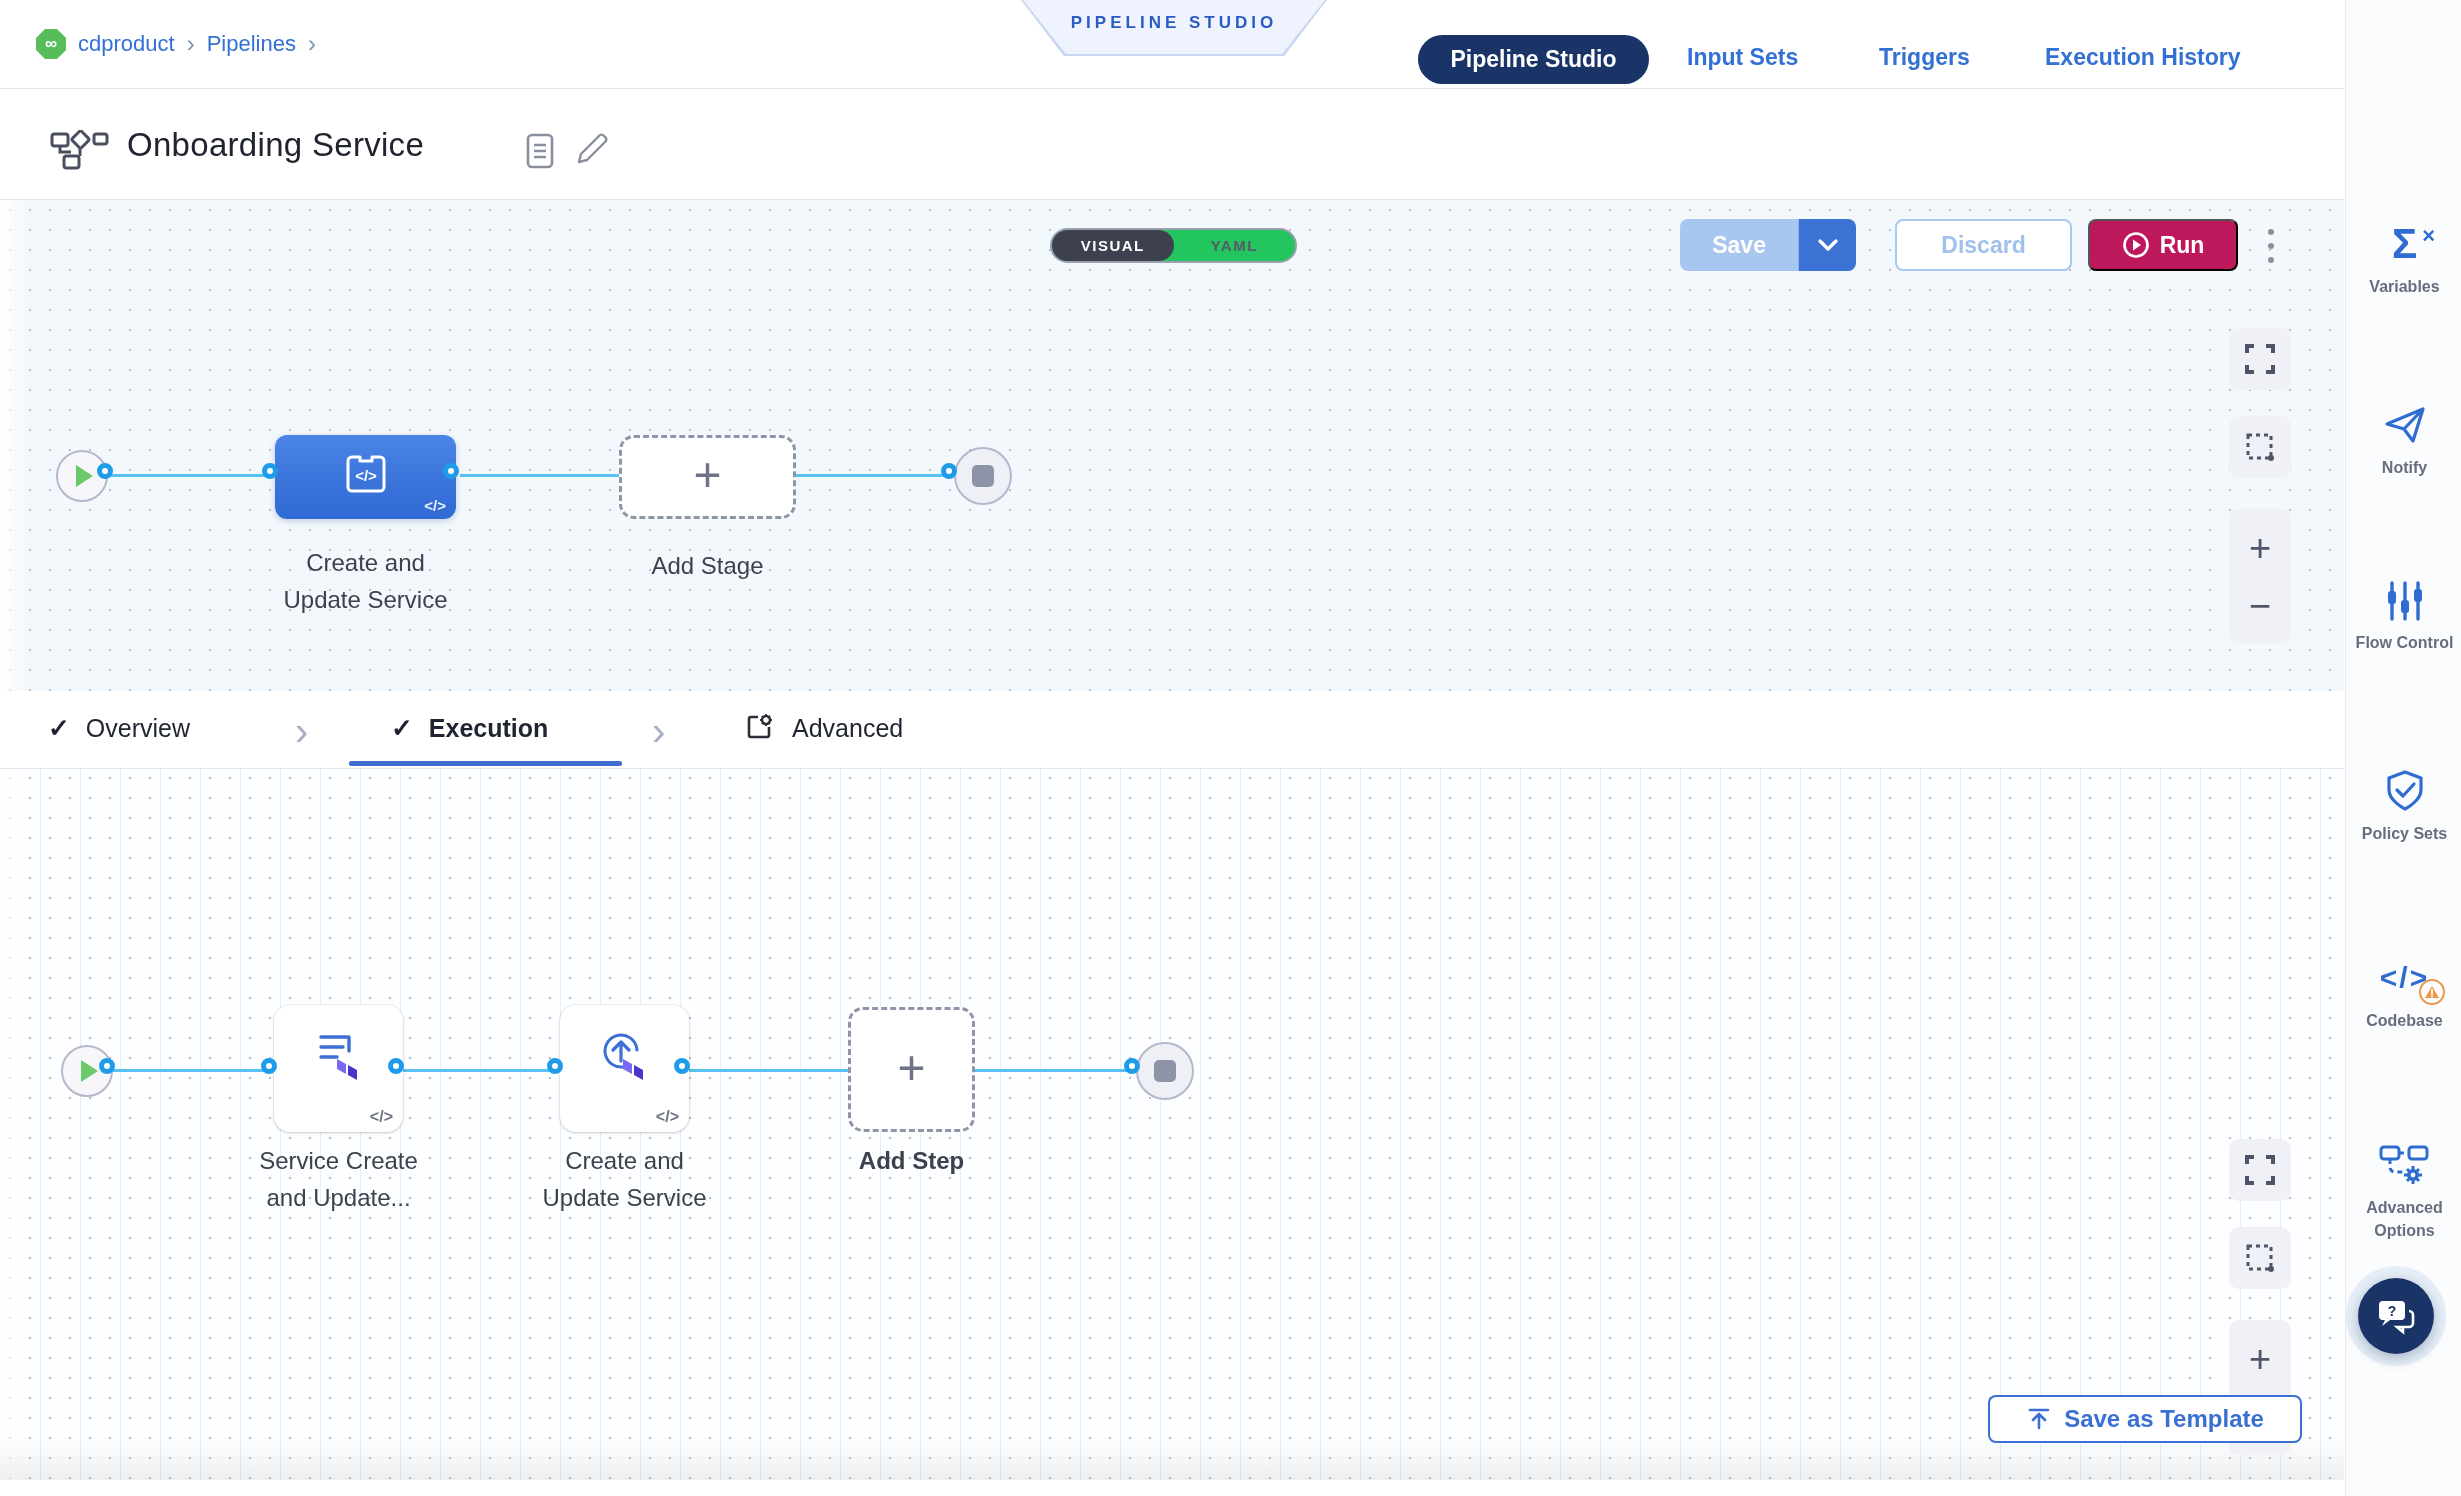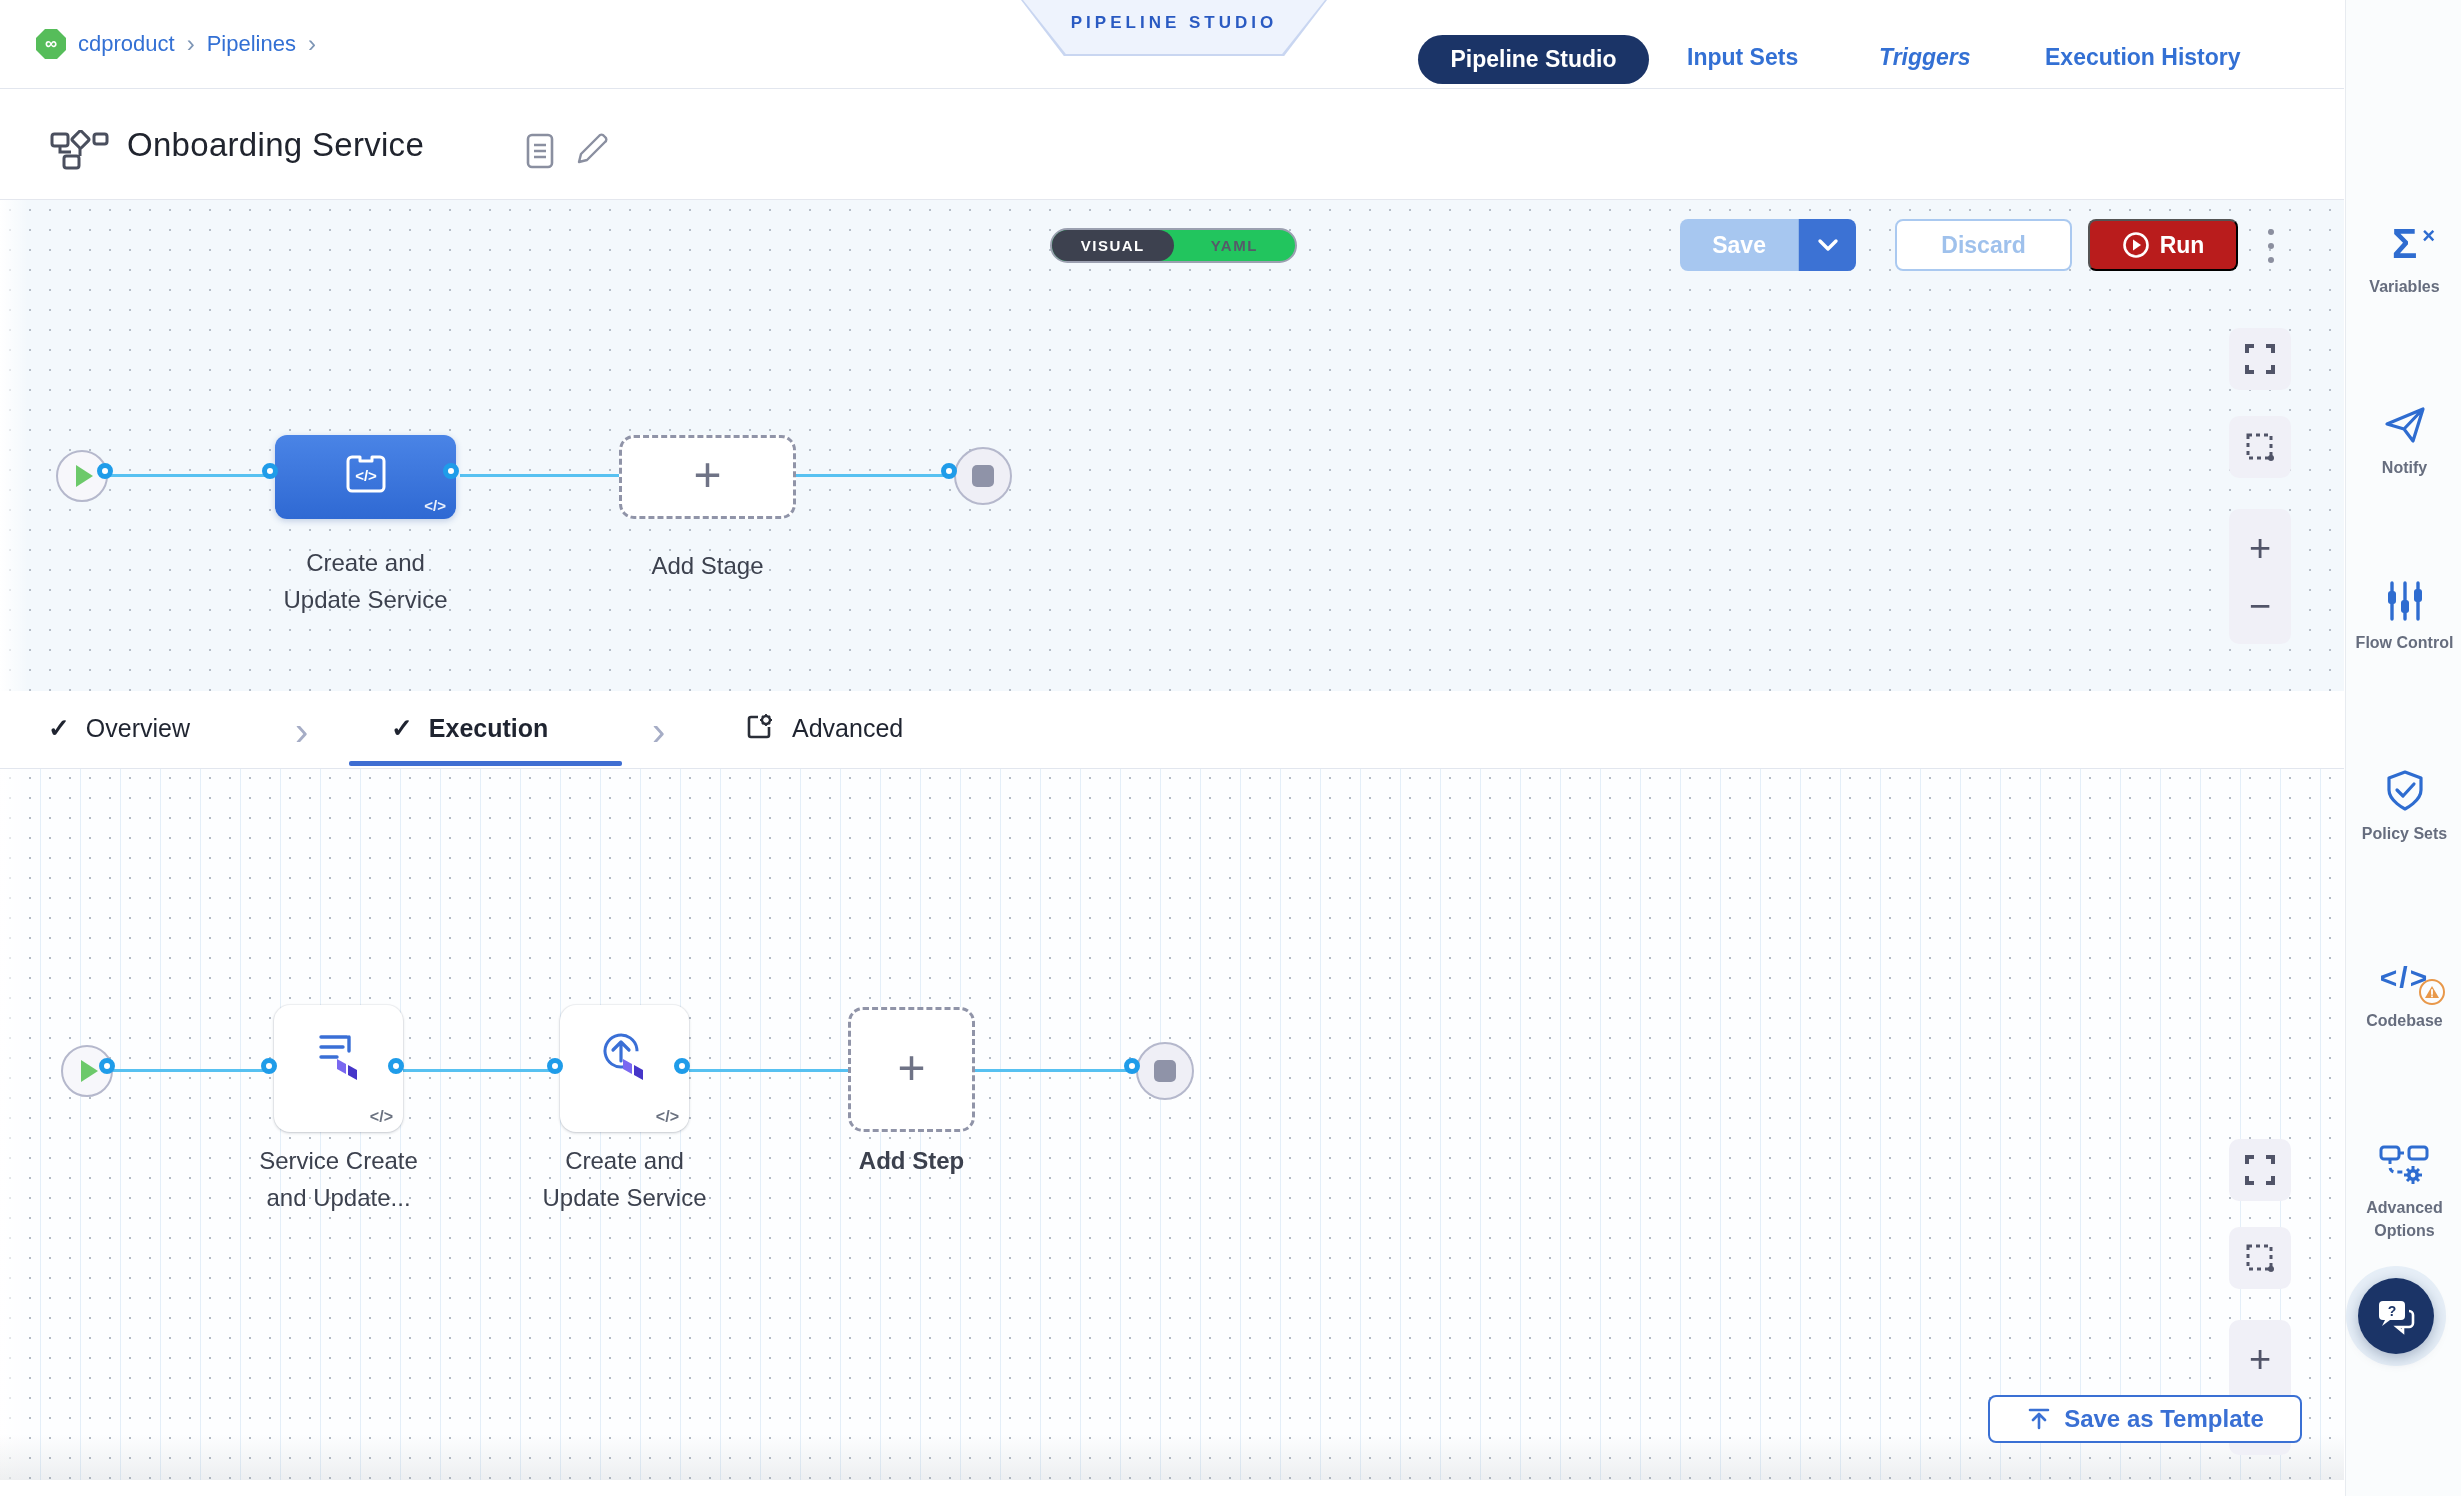--- a/index.html
+++ b/index.html
@@ -33,21 +33,21 @@
   .toggle { position:absolute; left:1050px; top:138px; width:247px; height:35px; border:2px solid #9ba0b0; border-radius:19px; background:#22c55e; display:flex; }
   .toggle-seg { flex:1; display:flex; align-items:center; justify-content:center; font-size:15px; font-weight:800; letter-spacing:1.5px; color:#565a69; cursor:pointer; border-radius:17px; }
   .toggle-seg.active { background:#3d414f; color:#fff; }
 
   .btn { position:absolute; top:129px; height:52px; border-radius:8px; display:flex; align-items:center; justify-content:center;
     font-size:23px; font-weight:700; cursor:pointer; }
   .btn-save-group { left:1676px; width:184px; display:flex; padding:4px; overflow:hidden; }
   .btn-save-main { width:135px; height:52px; background:#a7c7f0; color:#fff; display:flex; align-items:center; justify-content:center; border-radius:8px 0 0 8px; }
   .btn-save-caret { width:66px; height:52px; background:#3c72d4; display:flex; align-items:center; justify-content:center; border-radius:0 8px 8px 0; border-left:1px solid #8fb4e8; }
   .btn-discard { left:1895px; width:177px; background:#fff; border:2px solid #aac9f0; color:#9fc1ec; }
-  .btn-run { left:2088px; width:150px; background:#b91c1c; color:#fff; gap:10px; }
+  .btn-run { left:2088px; width:150px; background:#be185d; color:#fff; gap:10px; }
   .kebab { position:absolute; left:2259px; top:139px; width:24px; height:34px; display:flex; flex-direction:column; align-items:center; justify-content:space-between; cursor:pointer; }
   .kebab i { width:6px; height:6px; border-radius:50%; background:#8b8f9f; }
 
   
   .canvas1 { position:absolute; left:0; top:200px; width:2344px; height:491px; background-color:#f3f8fc;
     background-image:radial-gradient(#b6bec8 1.2px, transparent 1.3px); background-size:20px 20px; }
   .canvas2 { position:absolute; left:0; top:768px; width:2344px; height:712px; background-color:#fdfeff;
     background-image:
       radial-gradient(#b3bbc5 1.2px, transparent 1.3px),
       repeating-linear-gradient(90deg, rgba(170,205,233,.30) 0 1px, transparent 1px 40px);
@@ -267,21 +267,21 @@
       <span class="crumb-link">cdproduct</span>
       <span class="crumb-sep">›</span>
       <span class="crumb-link">Pipelines</span>
       <span class="crumb-sep">›</span>
     </div>
     <div class="banner">
       <div class="banner-inner">PIPELINE STUDIO</div>
     </div>
     <div class="nav-pill active" style="left:1418px; width:231px;">Pipeline Studio</div>
     <span class="nav-link" style="left:1687px;">Input Sets</span>
-    <span class="nav-link" style="left:1879px;font-style:italic;">Triggers</span>
+    <span class="nav-link" style="left:1879px;">Triggers</span>
     <span class="nav-link" style="left:2045px;">Execution History</span>
   </div>
 
   <div class="toolbar">
     <svg class="title-icon" width="64" height="42" viewBox="0 0 64 42">
       <rect x="2" y="4" width="16" height="12" rx="2.5" fill="none" stroke="#4a4f5e" stroke-width="3"></rect>
       <rect x="44" y="4" width="13" height="10" rx="2.5" fill="none" stroke="#4a4f5e" stroke-width="3"></rect>
       <rect x="24" y="3" width="13" height="13" rx="2" transform="rotate(45 30.5 9.5)" fill="none" stroke="#4a4f5e" stroke-width="3"></rect>
       <rect x="14" y="26" width="15" height="12" rx="2.5" fill="none" stroke="#4a4f5e" stroke-width="3"></rect>
       <path d="M10 16 v6 h11 M30 17 v9" fill="none" stroke="#4a4f5e" stroke-width="3"></path>

